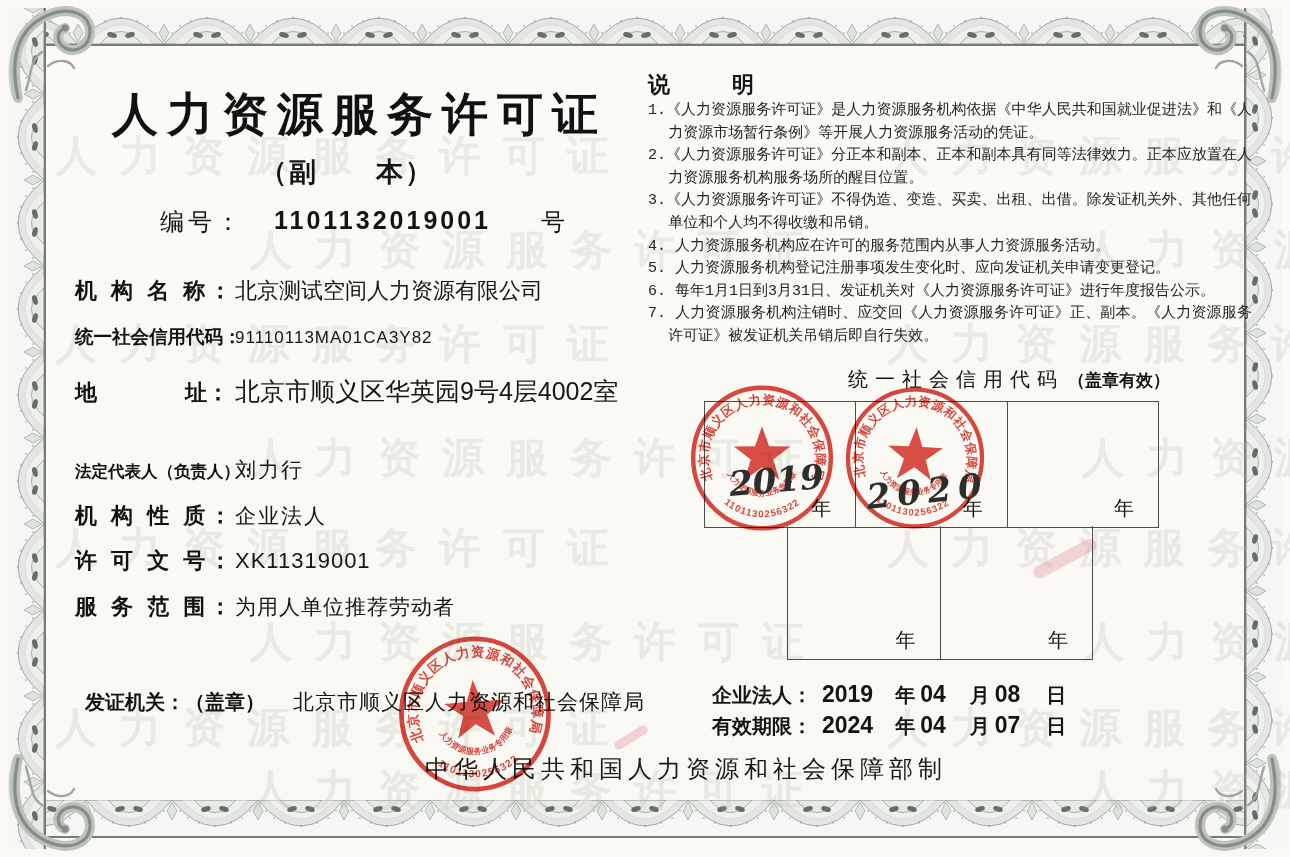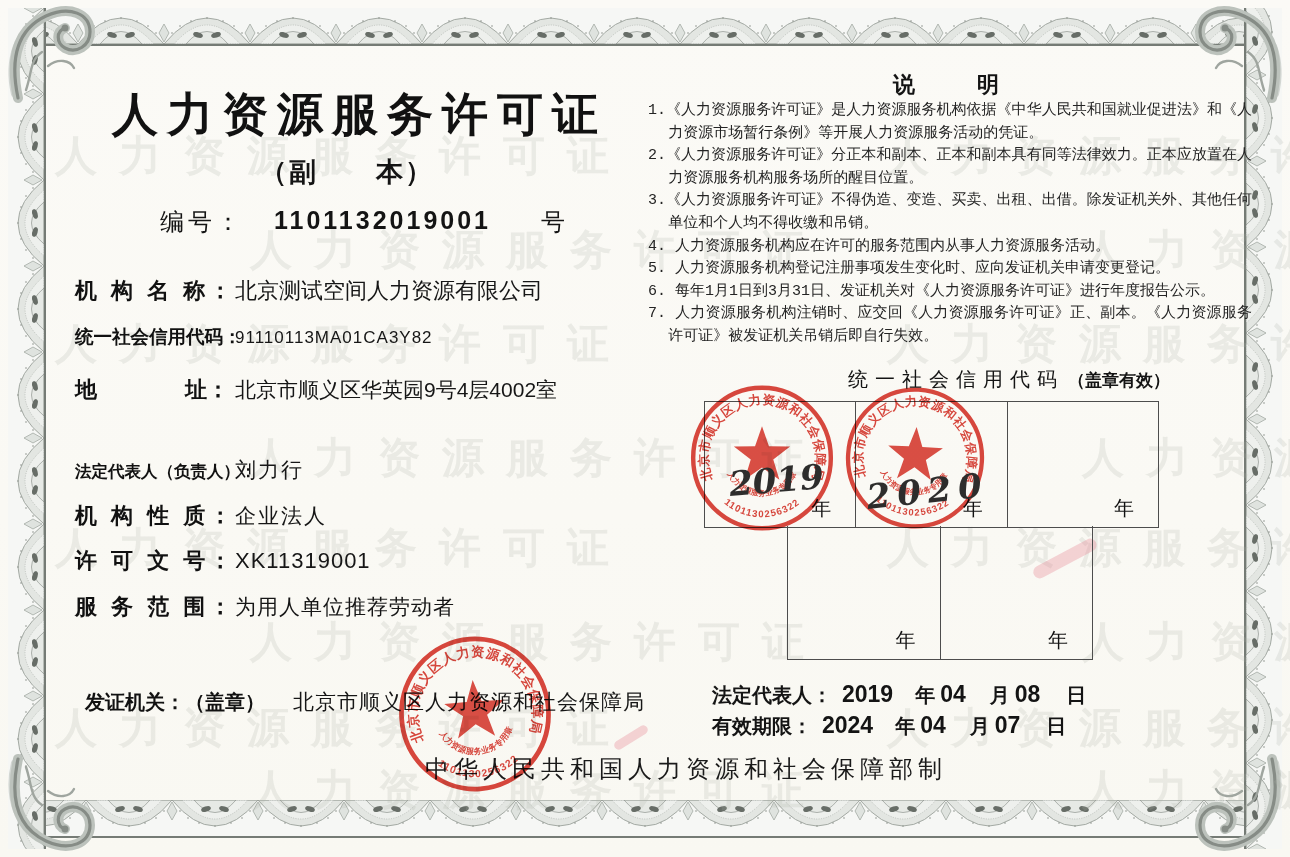--- a/index.html
+++ b/index.html
@@ -37,30 +37,30 @@
   .serial-label{font-family:"Liberation Serif","DejaVu Serif",serif;font-size:24px;letter-spacing:4px;}
   .serial-value{font-size:25px;font-weight:600;letter-spacing:3px;margin-left:30px;}
   .serial-suffix{font-family:"Liberation Serif","DejaVu Serif",serif;font-size:24px;margin-left:50px;}
 
   
   .field{position:absolute;left:75px;z-index:5;display:flex;align-items:baseline;}
   .flabel{font-weight:700;color:#111;white-space:pre;}
   .fvalue{font-weight:400;color:#161616;}
   .f-org{top:276px}   .f-org  .flabel{font-size:22px;letter-spacing:4px;width:160px}  .f-org .fvalue{font-size:22px}
   .f-code{top:324px}  .f-code .flabel{font-size:18.5px;width:160px}                   .f-code .fvalue{font-size:17px;letter-spacing:1px}
-  .f-addr{top:375px}  .f-addr .flabel{font-size:22px;width:160px}                     .f-addr .fvalue{font-size:21px}
+  .f-addr{top:375px}  .f-addr .flabel{font-size:22px;width:160px}                     .f-addr .fvalue{font-size:25px}
   .f-rep{top:456px}   .f-rep  .flabel{font-size:16.5px;width:160px}                   .f-rep .fvalue{font-size:21px;letter-spacing:2px}
   .f-type{top:501px}  .f-type .flabel{font-size:22px;letter-spacing:4px;width:160px}  .f-type .fvalue{font-size:21px;letter-spacing:2px}
   .f-lic{top:546px}   .f-lic  .flabel{font-size:22px;letter-spacing:4px;width:160px}  .f-lic .fvalue{font-size:22px;letter-spacing:1px}
   .f-scope{top:592px} .f-scope .flabel{font-size:22px;letter-spacing:4px;width:160px} .f-scope .fvalue{font-size:21px;letter-spacing:1px}
   .f-issuer{top:688px;left:85px} .f-issuer .flabel{font-size:20px;width:208px}        .f-issuer .fvalue{font-size:21px;letter-spacing:1px}
 
   
   .notes-title{
-    position:absolute;left:648px;top:70px;width:602px;text-align:center;z-index:5;
+    position:absolute;left:648px;top:70px;width:602px;z-index:5;
     font-family:"Liberation Serif","DejaVu Serif",serif;font-size:22px;font-weight:600;letter-spacing:6px;
   }
   .notes{position:absolute;left:648px;top:100px;width:604px;z-index:5;}
   .note-item{
     font-family:Liberation Mono, monospace;
     font-size:15px;line-height:22.6px;color:#242424;text-align:justify;
     text-indent:-1.35em;padding-left:1.35em;
   }
 
   
@@ -289,21 +289,21 @@
       </defs>
       <ellipse class="stamp-ellipse" cx="100" cy="100" rx="93" ry="95"></ellipse>
       <polygon class="stamp-star" points="100,57 109.4,84.1 138,84.6 115.2,101.9 123.5,129.4 100,113 76.5,129.4 84.8,101.9 62,84.6 90.6,84.1"></polygon>
       <text class="ring-t"><textPath href="#s3r" startOffset="50%">北京市顺义区人力资源和社会保障局</textPath></text>
       <text class="inner-t"><textPath href="#s3i" startOffset="50%">人力资源服务业务专用章</textPath></text>
       <text class="num-t"><textPath href="#s3n" startOffset="50%">1101130256322</textPath></text>
     </svg>
   </div>
 
   <div class="date-line dl1">
-    <span class="dlabel">法定代表人：</span>
+    <span class="dlabel">企业法人：</span>
     <span class="dnum">2019</span>
     <span class="dchar gap-y">年</span>
     <span class="dnum tight">04</span>
     <span class="dchar gap-m">月</span>
     <span class="dnum tight">08</span>
     <span class="dchar gap-d">日</span>
   </div>
   <div class="date-line dl2">
     <span class="dlabel">有效期限：</span>
     <span class="dnum">2024</span>

